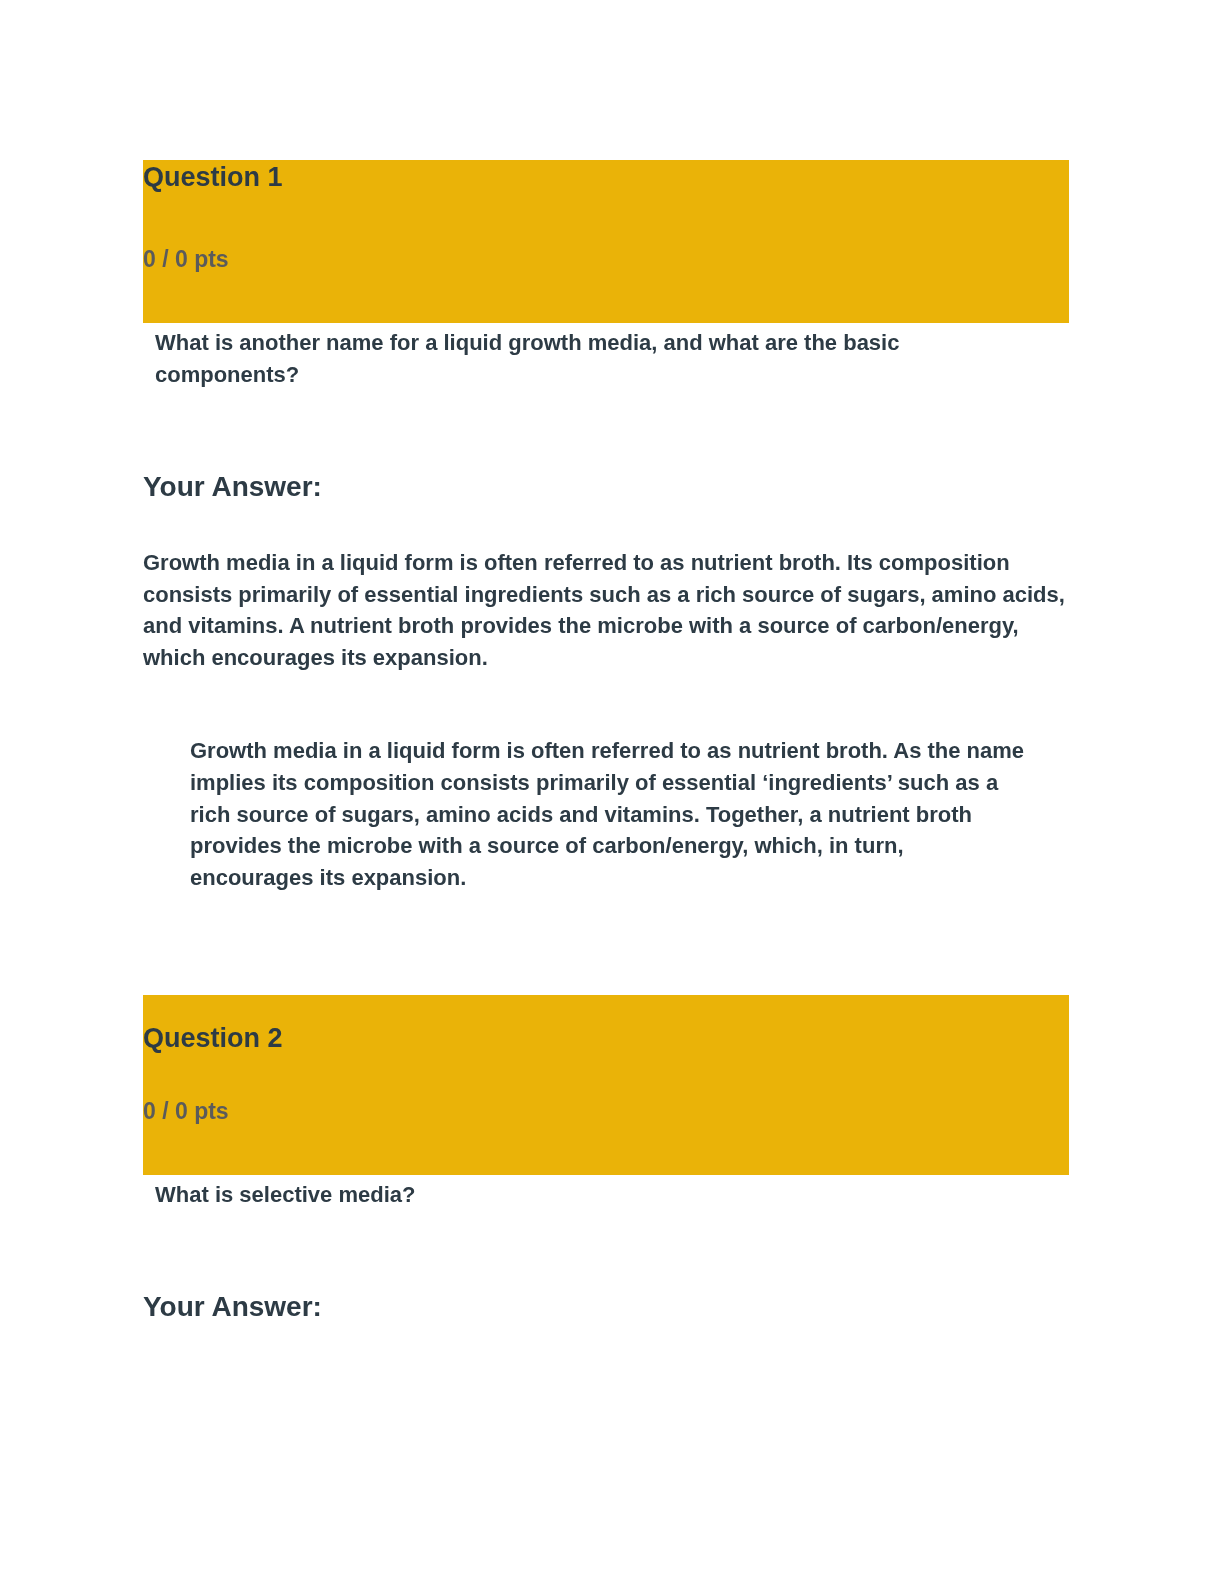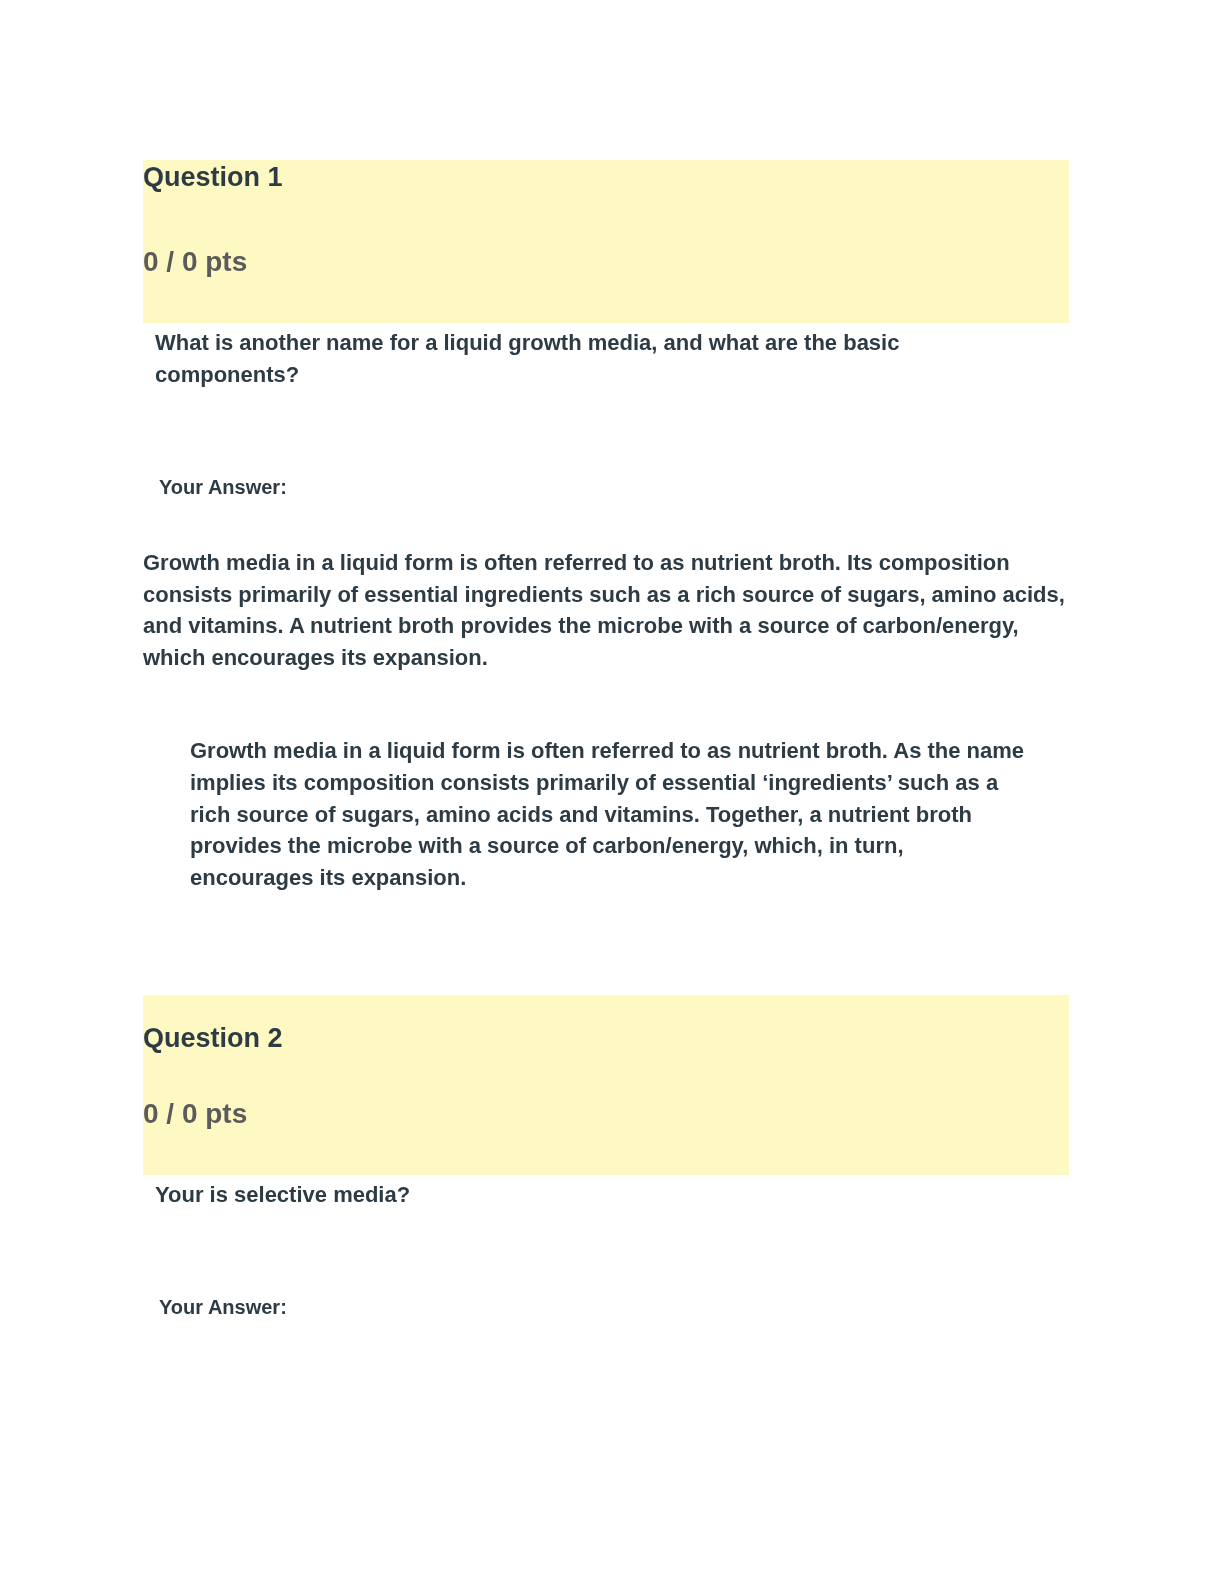--- a/index.html
+++ b/index.html
@@ -15,51 +15,51 @@
       font-family: "Liberation Sans", sans-serif;
       color: #2d3b45;
     }
     .page {
       position: absolute;
       left: 143px;
       top: 160px;
       width: 926px;
     }
     .q-header {
-      background: #fef9c3;
+      background: #eab308;
       position: relative;
     }
     .q-title {
       font-size: 27px;
       font-weight: bold;
       color: #2d3b45;
       position: absolute;
       left: 0;
       margin: 0;
       line-height: 1;
     }
     .q-pts {
-      font-size: 28px;
+      font-size: 23px;
       font-weight: bold;
       color: #5b5b5b;
       position: absolute;
       left: 0;
       line-height: 1;
     }
     .q-text {
       font-size: 22px;
       font-weight: bold;
       line-height: 32px;
       margin: 12px;
     }
     .label {
-      font-size: 20px;
+      font-size: 28px;
       font-weight: bold;
       line-height: 32px;
-      margin: 16px;
+      margin: 0;
     }
     .answer {
       font-size: 22px;
       font-weight: bold;
       line-height: 31.6px;
       margin: 0;
       width: 926px;
     }
     .model-answer {
       font-size: 22px;
@@ -83,17 +83,17 @@
     <p class="label" style="margin-top:80px;">Your Answer:</p>
     <p class="answer" style="margin-top:44px;">Growth media in a liquid form is often referred to as nutrient broth. Its composition consists primarily of essential ingredients such as a rich source of sugars, amino acids, and vitamins. A nutrient broth provides the microbe with a source of carbon/energy, which encourages its expansion.</p>
     <p class="model-answer" style="margin-top:62px;">Growth media in a liquid form is often referred to as nutrient broth. As the name implies its composition consists primarily of essential ‘ingredients’ such as a rich source of sugars, amino acids and vitamins. Together, a nutrient broth provides the microbe with a source of carbon/energy, which, in turn, encourages its expansion.</p>
   </section>
 
   <section style="margin-top:102px;">
     <div class="q-header" style="height:180px;">
       <h2 class="q-title" style="top:30px;">Question 2</h2>
       <div class="q-pts" style="top:105px;">0 / 0 pts</div>
     </div>
-    <p class="q-text" style="margin-top:4px;">Your is selective media?</p>
+    <p class="q-text" style="margin-top:4px;">What is selective media?</p>
     <p class="label" style="margin-top:80px;">Your Answer:</p>
   </section>
 
 </div>
 
 </body></html>

